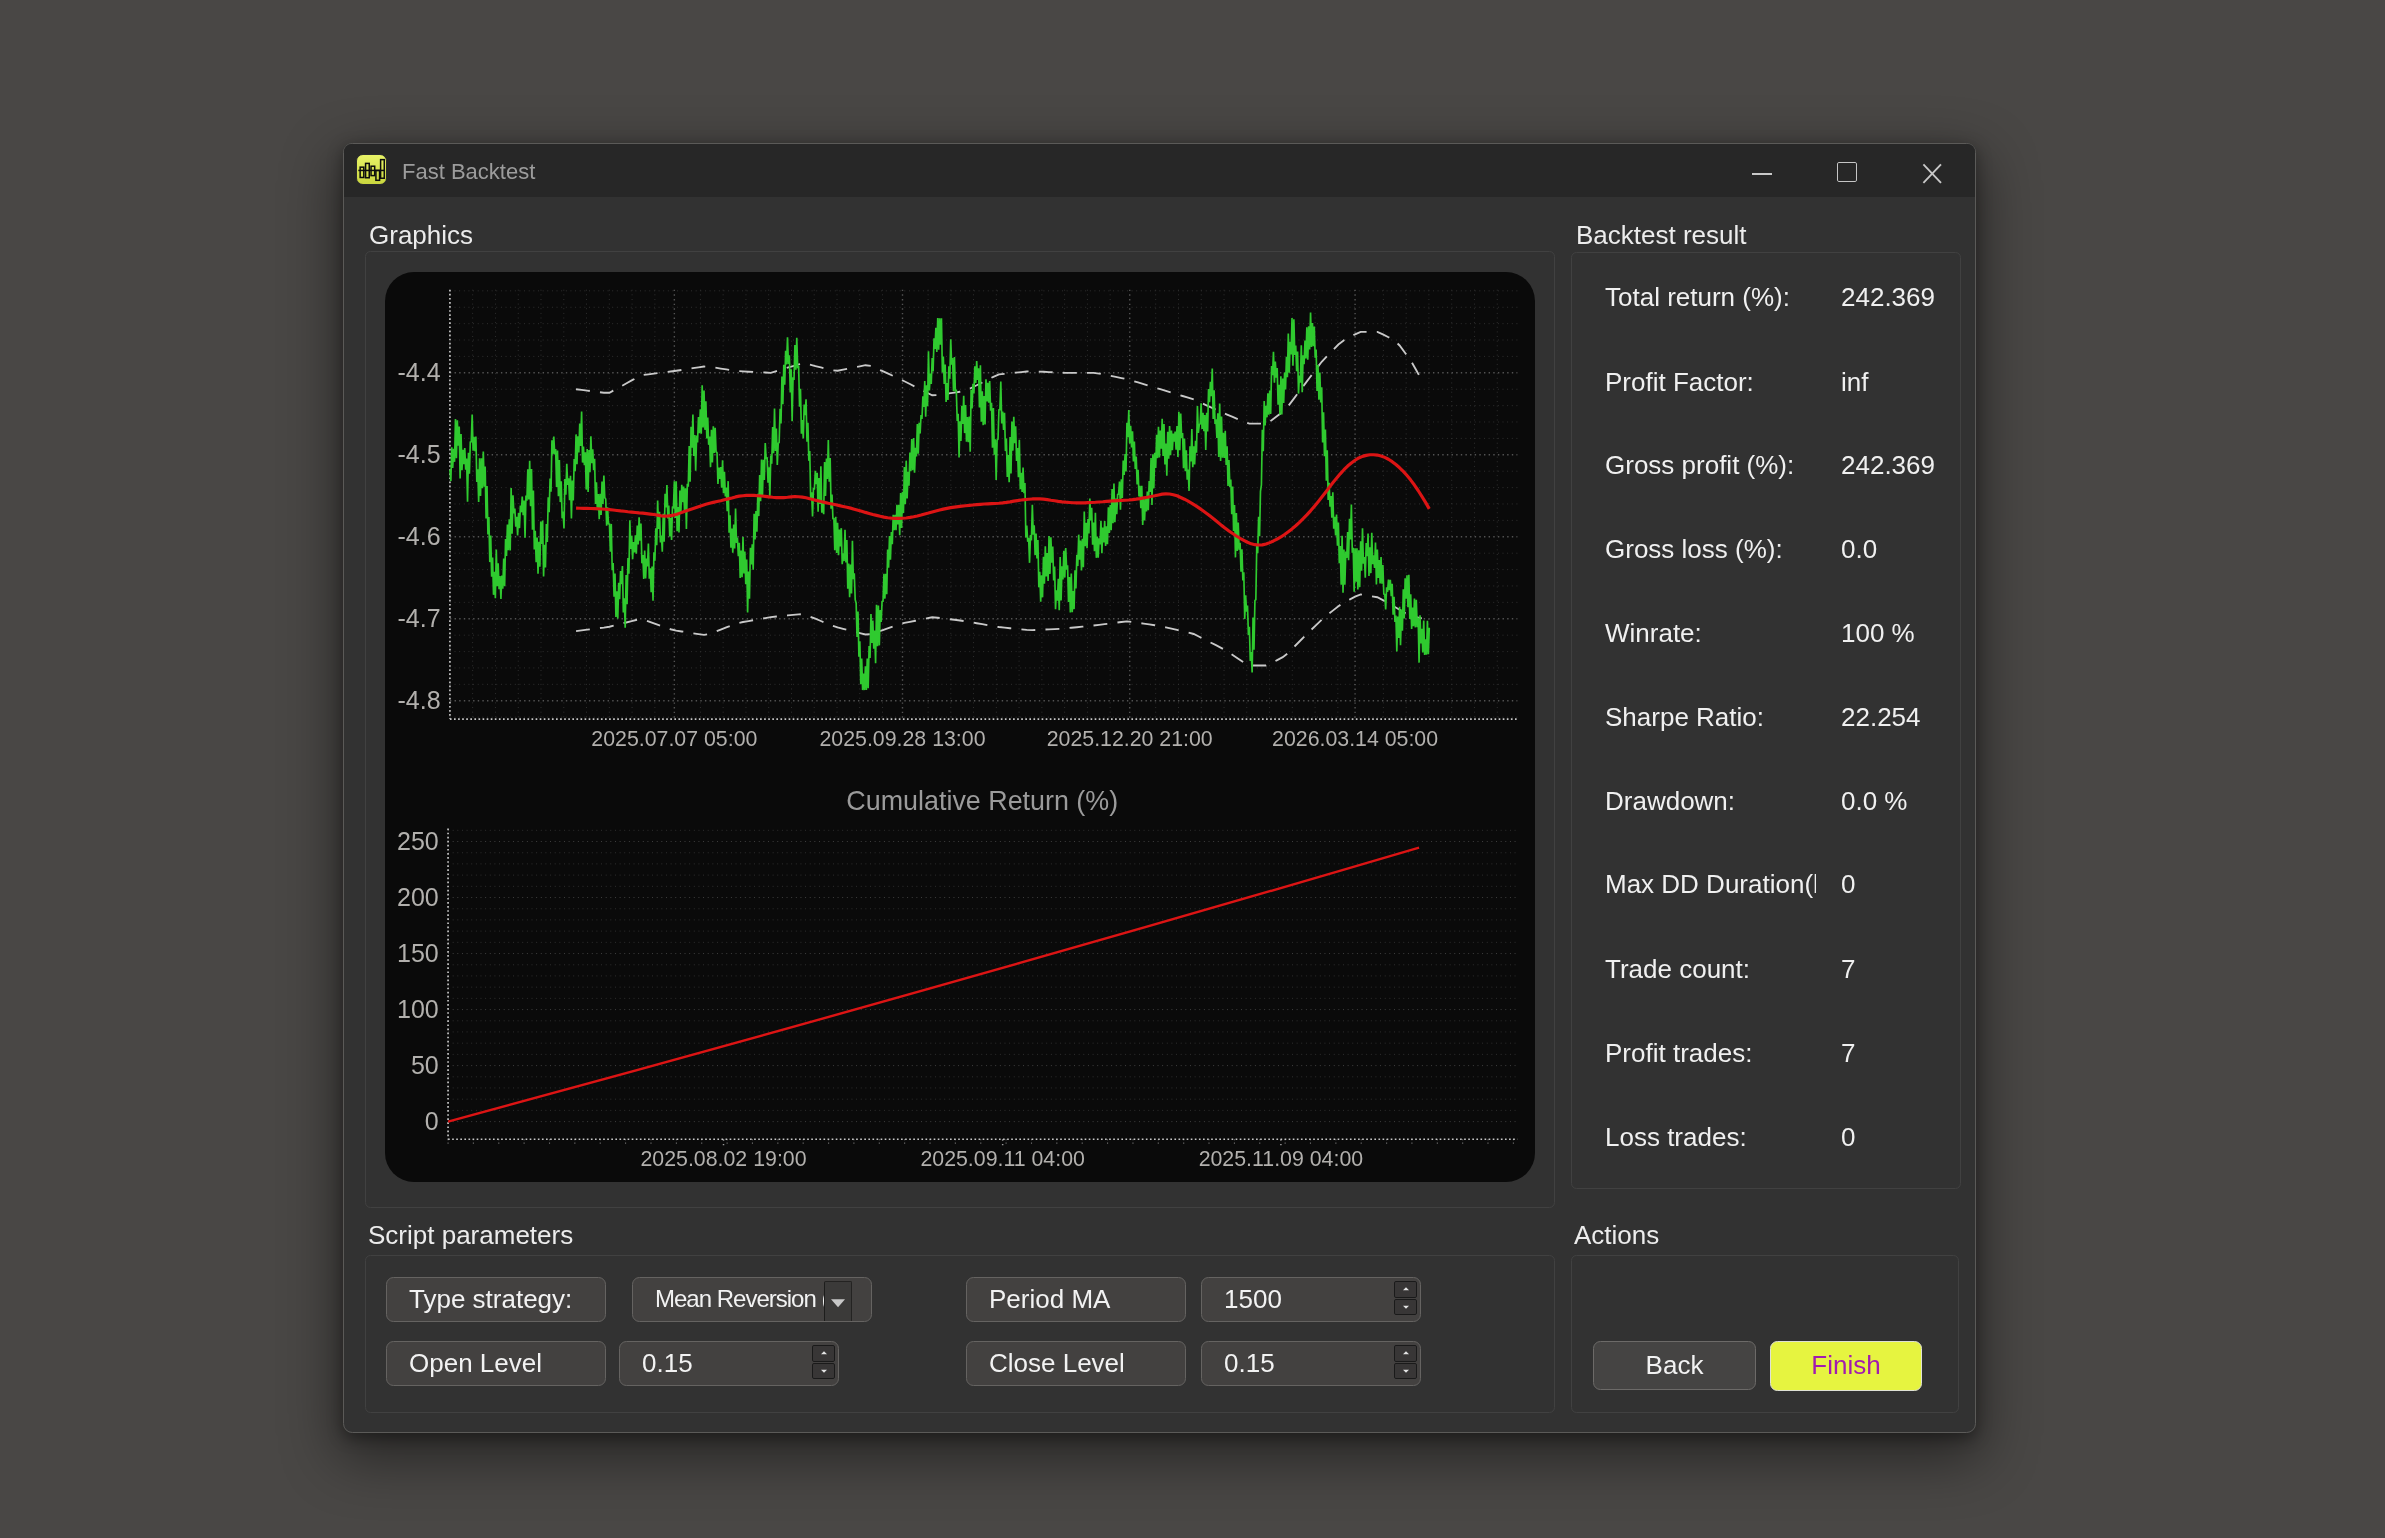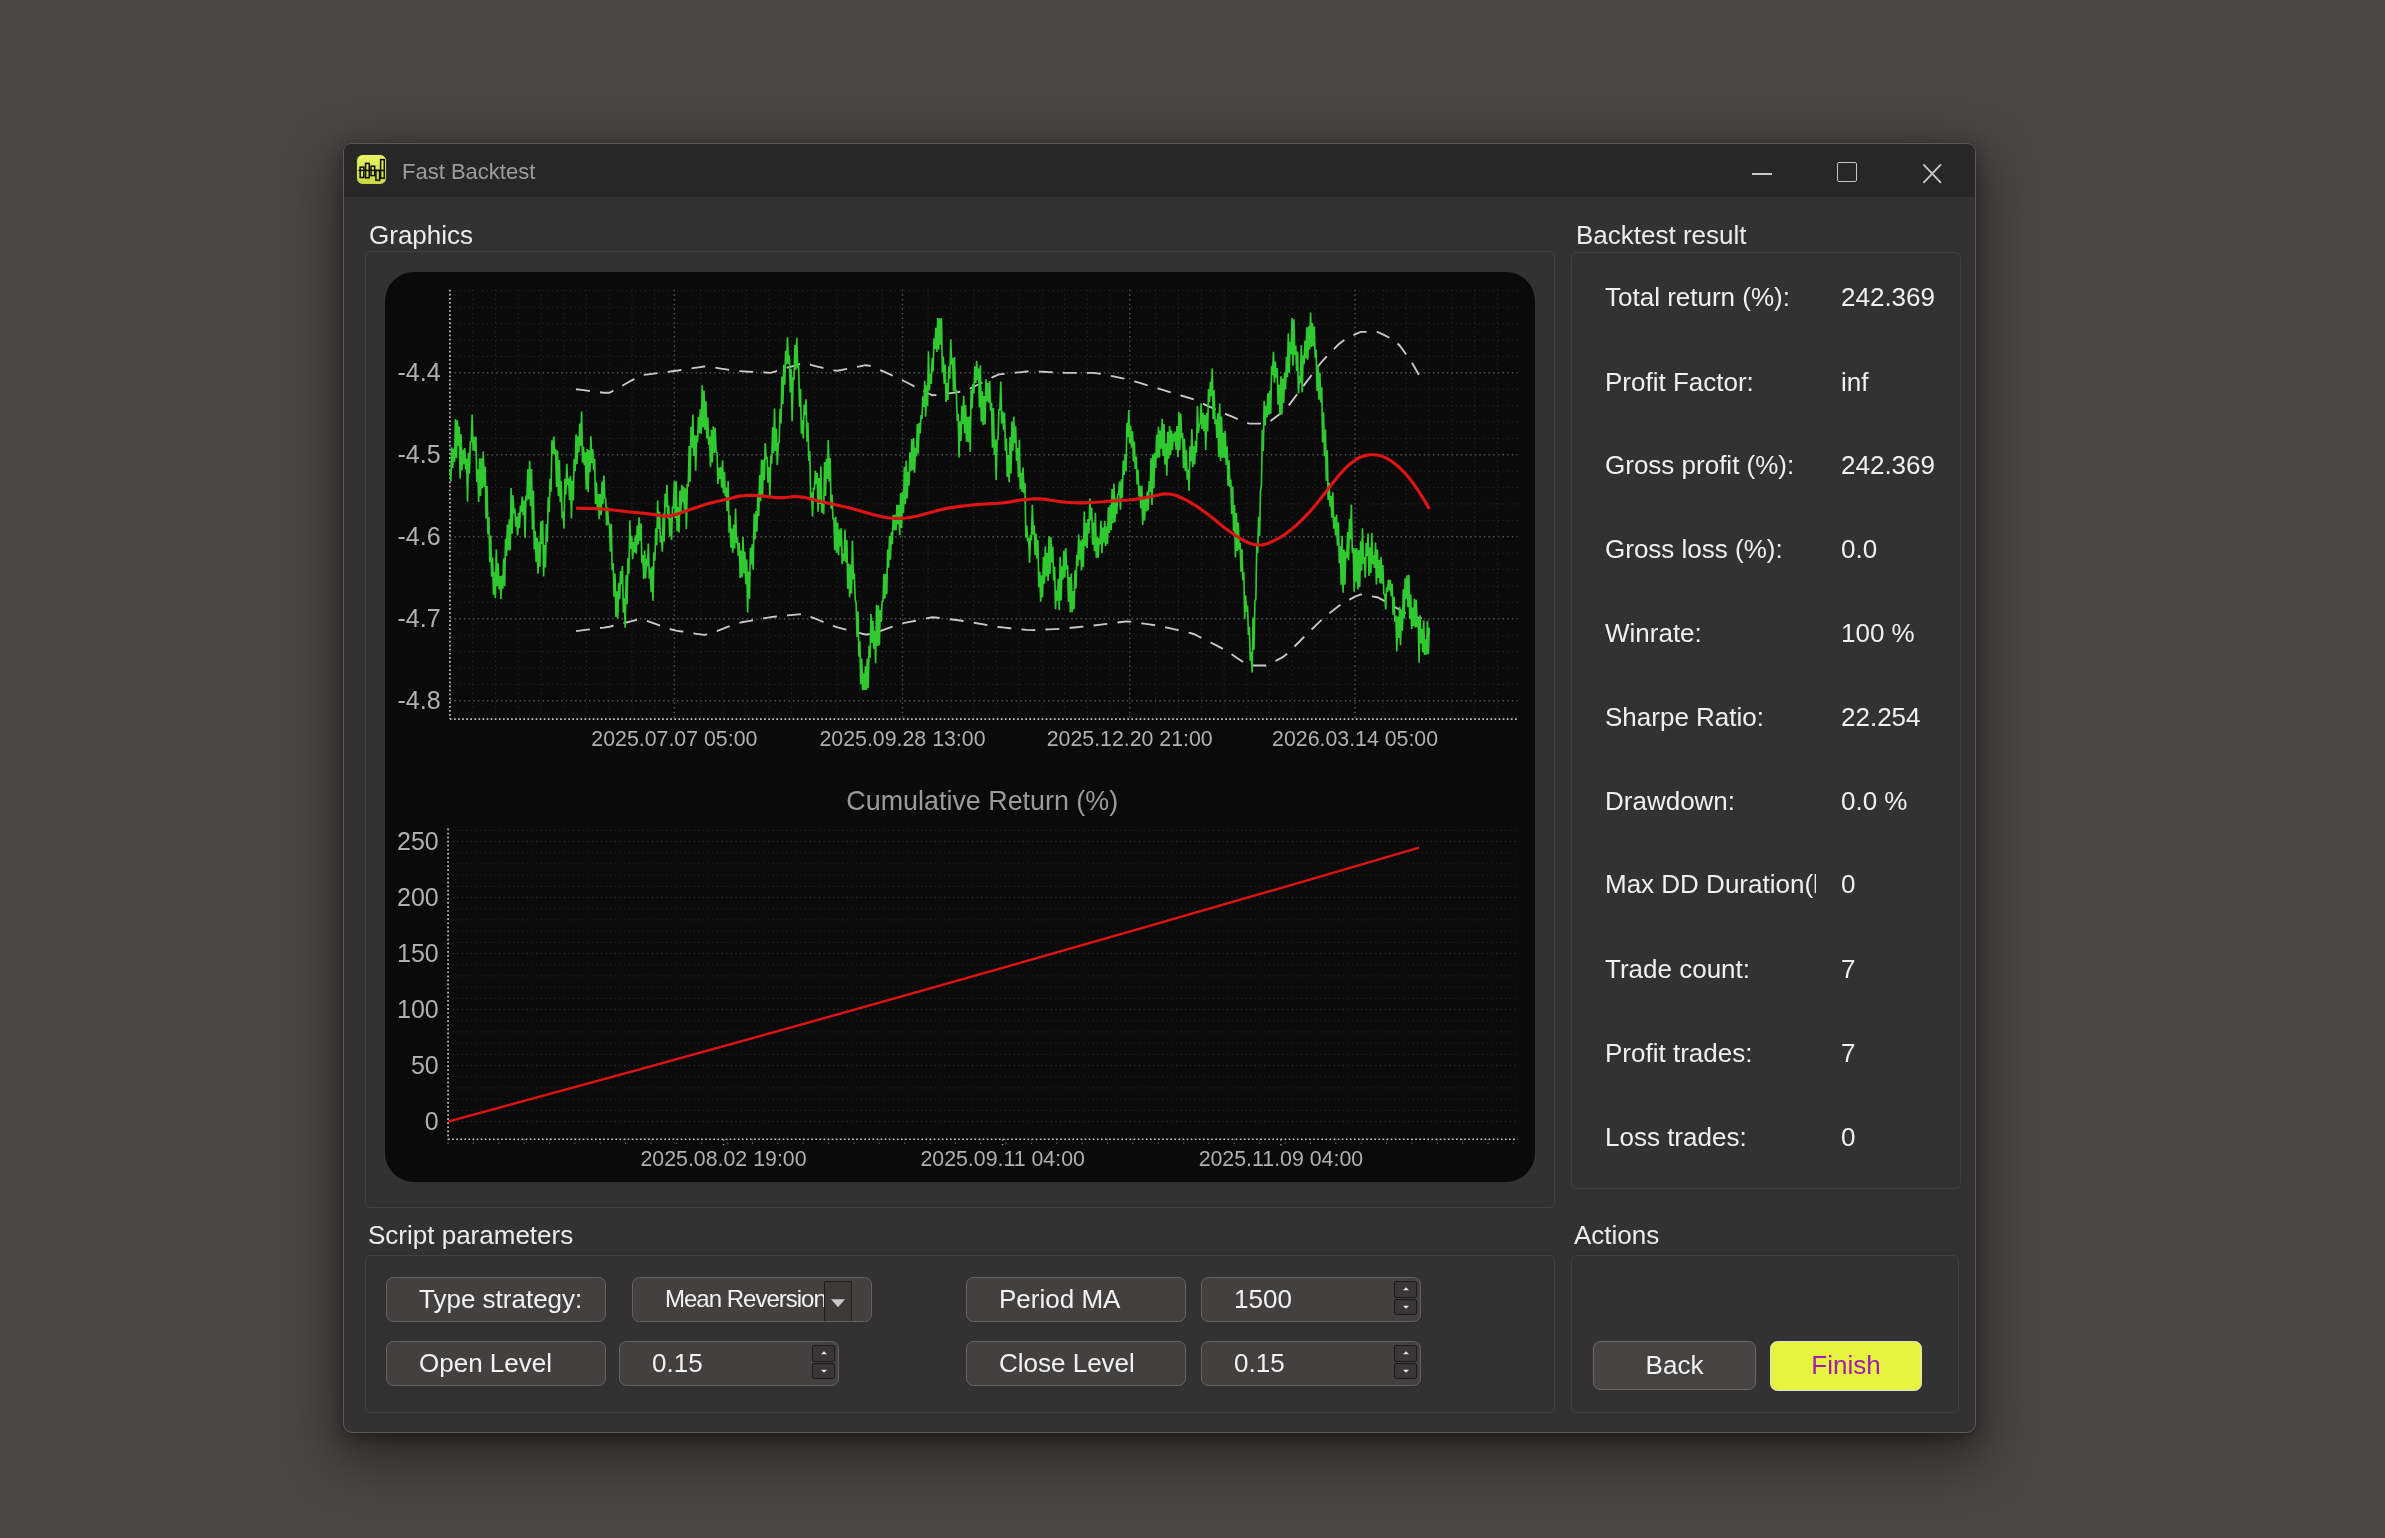--- a/index.html
+++ b/index.html
@@ -10,21 +10,21 @@
 #tbar { position:absolute; left:0; top:0; right:0; height:53px; background:#272727;
   border-radius:7.4px 7.4px 0 0; }
 #title { position:absolute; left:58px; top:0; line-height:56px; font-size:22px; color:#9c9c9c; }
 .lbl { position:absolute; font-size:26px; color:#ececec; white-space:nowrap; }
 .gbox { position:absolute; border:1.9px solid #414141; border-radius:5.6px; }
 #chart { position:absolute; left:41px; top:128px; width:1150px; height:910px; background:#0a0a0a;border-radius:29px; }
 .rlab { position:absolute; left:1261px; width:211px; overflow:hidden; font-size:26px;
   color:#f0f0f0; white-space:nowrap; }
 .rval { position:absolute; left:1497px; font-size:26px; color:#f0f0f0; white-space:nowrap; }
 .pbox { position:absolute; width:220px; height:45px; background:#434140; border:1.9px solid #656361;
-  border-radius:7.4px; font-size:26px; color:#f2f2f2; line-height:42px; padding-left:32px;
+  border-radius:7.4px; font-size:26px; color:#f2f2f2; line-height:42px; padding-left:22px;
   white-space:nowrap; overflow:hidden; }
 .ctext { display:inline-block; max-width:175px; overflow:hidden; font-size:24px; letter-spacing:-1px; vertical-align:top; }
 .combtn { position:absolute; left:191px; top:2.8px; width:28px; height:43px; background:#3b3a39;
   border:1.9px solid #242322; border-left-color:#1d1d1c; border-radius:1.9px; }
 .ctri { position:absolute; left:50%; top:50%; transform:translate(-50%,-35%); width:0; height:0;
   border-left:7.4px solid transparent; border-right:7.4px solid transparent; border-top:8px solid #c8c8c8; }
 .spcol { position:absolute; width:23px; }
 .spb { width:23px; height:16.7px; background:#383636; border:0.9px solid #1a1a1a; border-radius:1.9px;
   position:relative; }
 .tri { position:absolute; left:50%; top:50%; width:0; height:0; }

